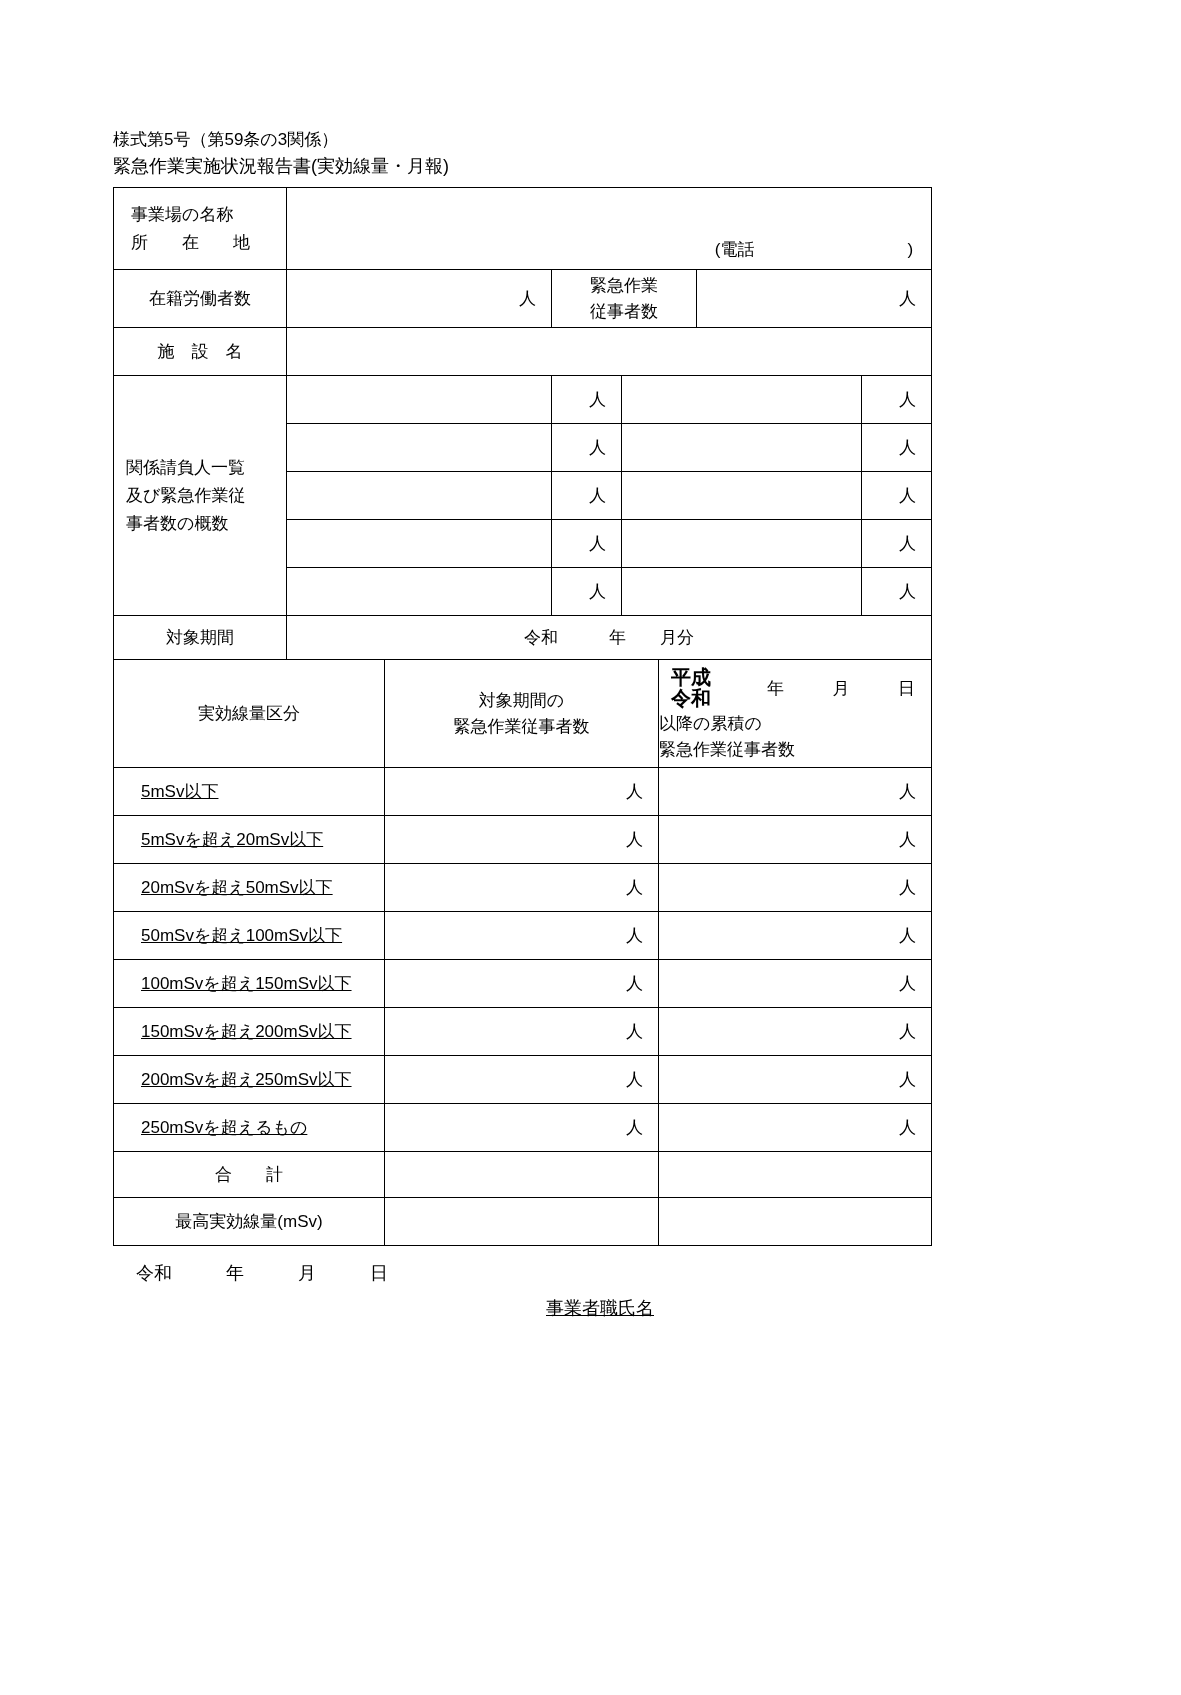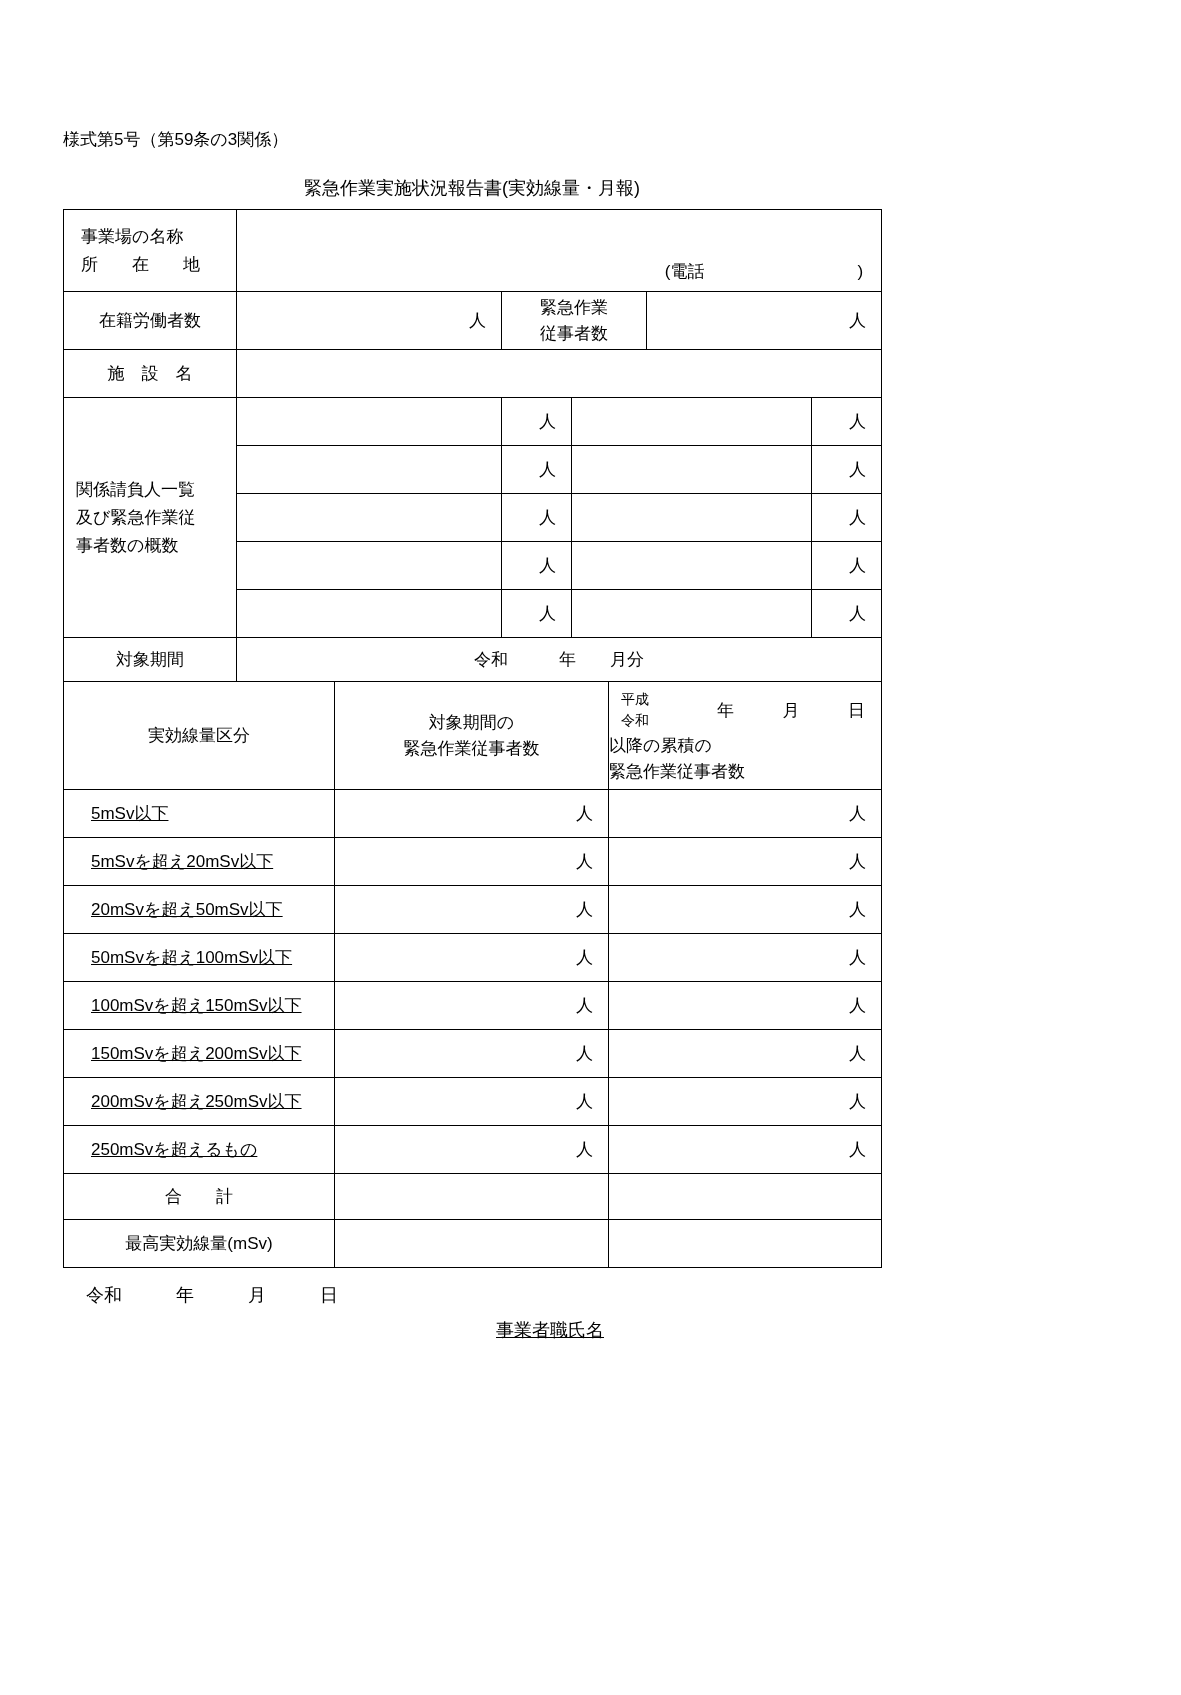--- a/index.html
+++ b/index.html
@@ -4,25 +4,25 @@
 <style>
   * { box-sizing: border-box; }
   html, body { margin: 0; padding: 0; }
   body {
     width: 1181px;
     min-height: 1695px;
     background: #ffffff;
     color: #000000;
     font-family: "Liberation Sans", "DejaVu Sans", sans-serif;
   }
-  .page { padding: 130px 0 40px 63px; }
+  .page { padding: 130px 0 40px 113px; }
   .content { width: 818px; }
 
   .form-number { font-size: 17px; line-height: 20px; }
-  .form-title  { font-size: 18px; text-align: center; margin-top: 26px; margin-bottom: 9px; }
+  .form-title  { font-size: 18px; text-align: left; margin-top: 4px; margin-bottom: 9px; }
 
   table { border-collapse: collapse; table-layout: fixed; width: 818px; }
   td {
     border: 1px solid #000;
     font-size: 17px;
     vertical-align: middle;
     padding: 0;
     overflow: hidden;
   }
 
@@ -40,21 +40,21 @@
   .contractors-label { padding-left: 12px; }
   .contractors-label div { line-height: 28px; }
   .person-cell { text-align: right; padding-right: 15px; }
   .period-cell { text-align: center; }
 
   
   .dose-table { margin-top: -1px; }
   .row-label { padding-left: 27px; text-align: left; text-decoration: underline; }
   .col3-head { vertical-align: top; }
   .era-row { display: flex; align-items: center; padding: 7px 8px 2px 12px; }
-  .era-stack { width: 44px; font-size: 14px; line-height: 21px; }
+  .era-stack { width: 44px; font-size: 20px; line-height: 21px; font-weight: bold; }
   .era-stack span { display: block; }
   .ymd { flex: 1; display: flex; justify-content: space-between; padding-left: 52px; padding-right: 8px; }
   .cum-line { line-height: 26px; }
   .thick td { border-top: 3px solid #000; }
 
   
   .footer-date { margin: 15px 0 0 23px; font-size: 18px; }
   .signer      { margin: 11px 0 0 433px; font-size: 18px; text-decoration: underline; }
   .addressee   { margin: 11px 0 0 81px; font-size: 18px; }
 </style>

